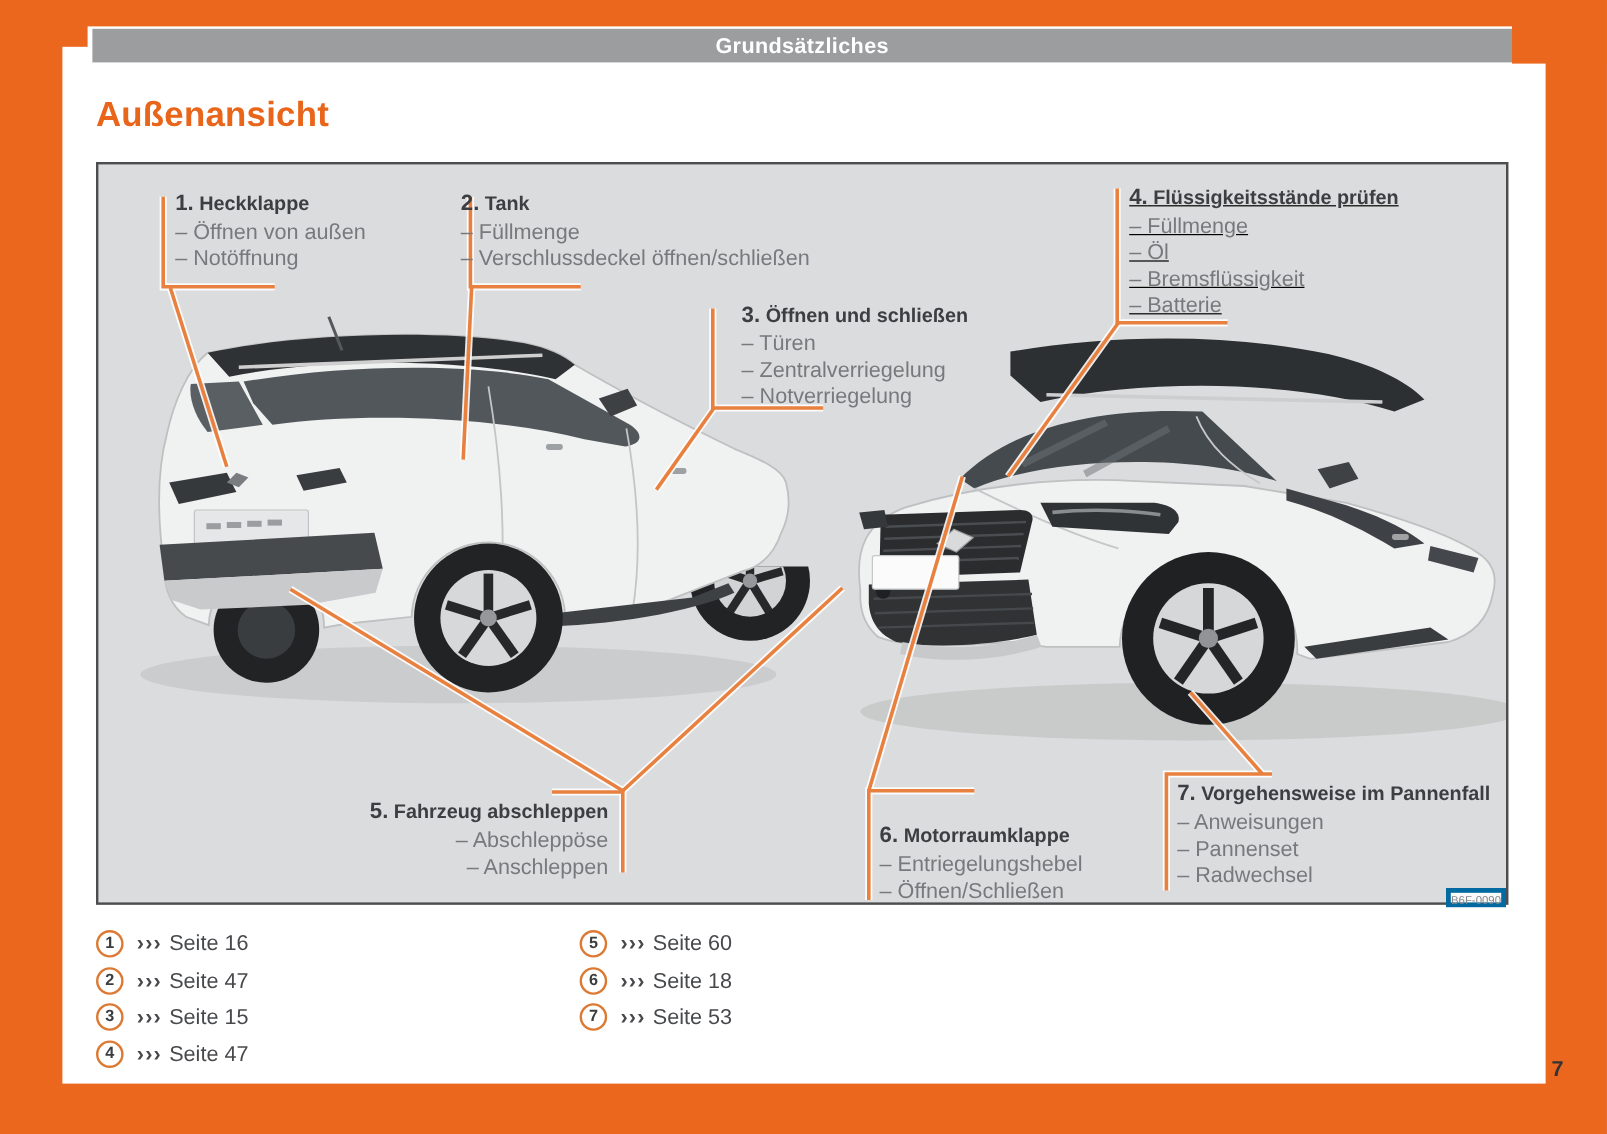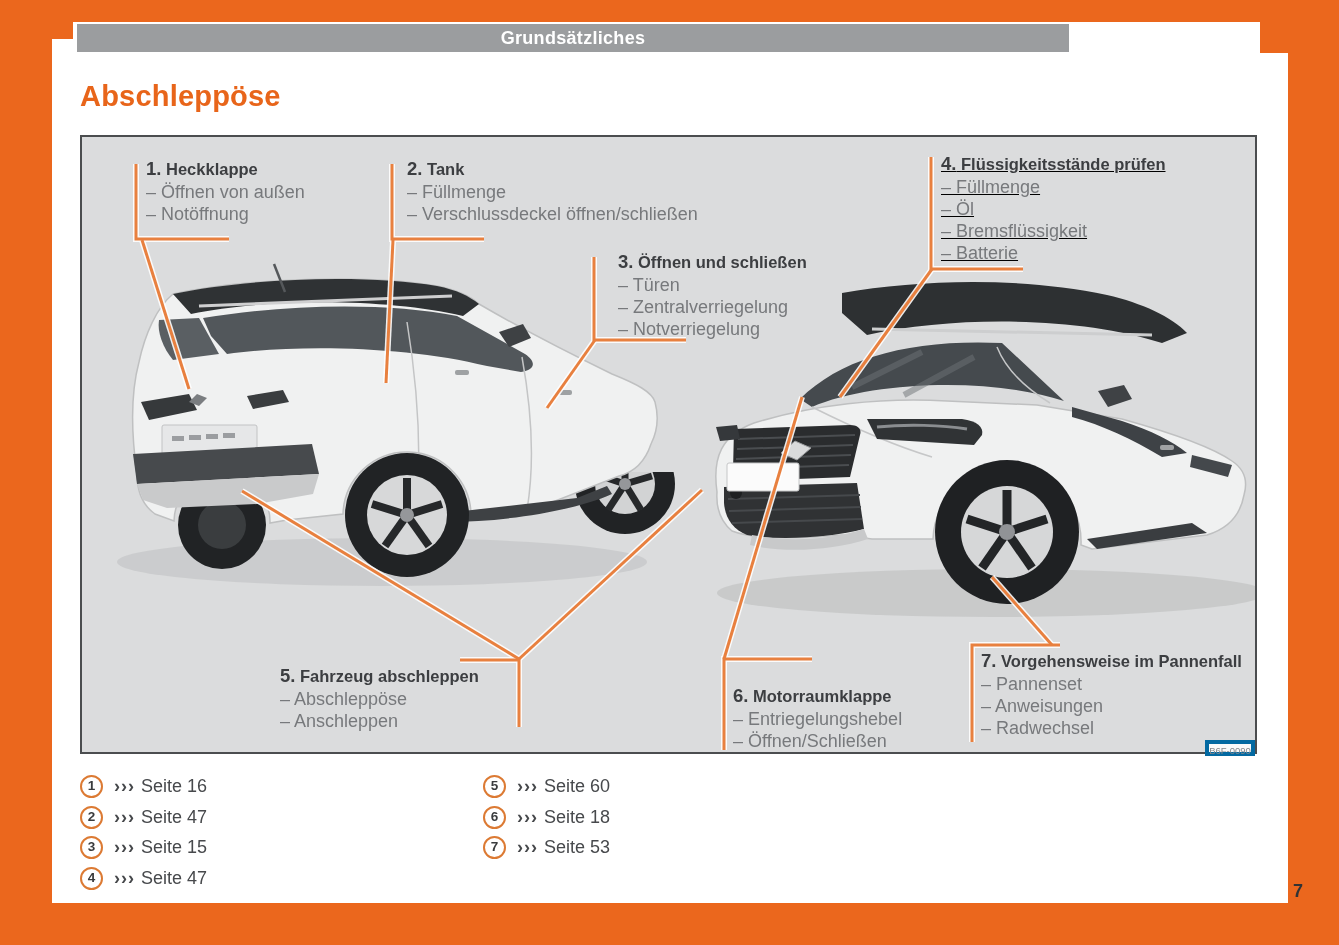--- a/index.html
+++ b/index.html
@@ -2,35 +2,35 @@
 <html><head>
 <meta charset="utf-8">
 <style>
   html,body{margin:0;padding:0;}
   body{font-family:"Liberation Sans", sans-serif; background:#EB671D;}
   .root{position:relative;width:1339px;height:945px;background:#EB671D;overflow:hidden;}
   .page{position:absolute;left:52px;top:22px;width:1236px;height:881px;background:#FFFFFF;}
   .corner{position:absolute;background:#EB671D;}
   .corner.tl{left:0;top:0;width:73px;height:39px;}
   .corner.tr{left:1260px;top:0;width:79px;height:53px;}
-  .header-bar{position:absolute;left:77px;top:24px;width:992px;height:28px;background:#9B9D9F;
+  .header-bar{position:absolute;left:77px;top:24px;width:1183px;height:28px;background:#9B9D9F;
     color:#FFFFFF;font-size:18px;font-weight:bold;text-align:center;line-height:29px;letter-spacing:.3px;}
   .section-title{position:absolute;left:80px;top:80px;font-size:29px;font-weight:bold;color:#E8651A;letter-spacing:.2px;}
   .figure{position:absolute;left:80px;top:135px;width:1177px;height:619px;background:#DBDCDD;
     border:2px solid #4B4D4F;box-sizing:border-box;}
   .figure svg{position:absolute;left:0;top:0;}
   .callout{position:absolute;}
   .co-head{font-weight:bold;color:#3C3E41;font-size:16.5px;line-height:23px;white-space:nowrap;}
   .co-num{font-size:18.5px;}
   .co-item{color:#77797C;font-size:18px;line-height:22px;white-space:nowrap;}
   .co1{left:146px;top:157px;}
-  .co2{left:407px;top:157px;}
+  .co2{left:384px;top:157px;}
   .co3{left:604px;top:250px;margin-left:14px;}
   .co4{left:941px;top:152px;text-decoration:underline;}
-  .co5{left:280px;top:664px;width:227px;}
+  .co5{left:280px;top:664px;width:227px;text-align:right;}
   .co6{left:733px;top:684px;}
   .co7{left:981px;top:649px;}
   .figure-code{position:absolute;left:1205px;top:740px;width:50px;height:16px;background:#FAFAFA;
     border:4px solid #0369a1;box-sizing:border-box;font-size:9.5px;color:#85878A;text-align:center;line-height:14px;}
   .ref{position:absolute;display:flex;align-items:center;gap:11px;height:24px;}
   .ref-badge{width:23px;height:23px;border:2px solid #DC7A33;border-radius:50%;box-sizing:border-box;
     background:#FFFFFF;color:#3A3C3E;font-size:13.5px;font-weight:bold;display:flex;align-items:center;
     justify-content:center;line-height:1;}
   .ref-text{font-size:18px;color:#47494C;white-space:nowrap;}
   .ref-arrow{font-weight:bold;letter-spacing:1px;margin-right:6px;}
@@ -40,21 +40,21 @@
 </style>
 </head>
 <body>
 
 <div class="root">
   <div class="page"></div>
   <div class="corner tl"></div>
   <div class="corner tr"></div>
 
   <div class="header-bar">Grundsätzliches</div>
-  <div class="section-title">Abschleppöse</div>
+  <div class="section-title">Außenansicht</div>
 
   <div class="figure">
     <svg width="1173" height="615" viewBox="0 0 1173 615">
       <defs>
         <clipPath id="clipWheelL">
             <rect x="468" y="210" width="110" height="78"></rect>
           </clipPath>
         <clipPath id="clipWheelR">
             <rect x="1063" y="336" width="150" height="90"></rect>
           </clipPath>
@@ -275,22 +275,22 @@
     <div class="co-item">– Abschleppöse</div>
     <div class="co-item">– Anschleppen</div>
   </div>
   <div class="callout co6">
     <div class="co-head"><span class="co-num">6.</span> <span>Motorraumklappe</span></div>
     <div class="co-item">– Entriegelungshebel</div>
     <div class="co-item">– Öffnen/Schließen</div>
   </div>
   <div class="callout co7">
     <div class="co-head"><span class="co-num">7.</span> <span>Vorgehensweise im Pannenfall</span></div>
+    <div class="co-item">– Anweisungen</div>
     <div class="co-item">– Pannenset</div>
-    <div class="co-item">– Anweisungen</div>
     <div class="co-item">– Radwechsel</div>
   </div>
 
   <div class="figure-code">B6F-0090</div>
 
   <div class="ref r1">
     <span class="ref-badge">1</span>
     <span class="ref-text"><span class="ref-arrow">›››</span><span>Seite 16</span></span>
   </div>
   <div class="ref r2">

